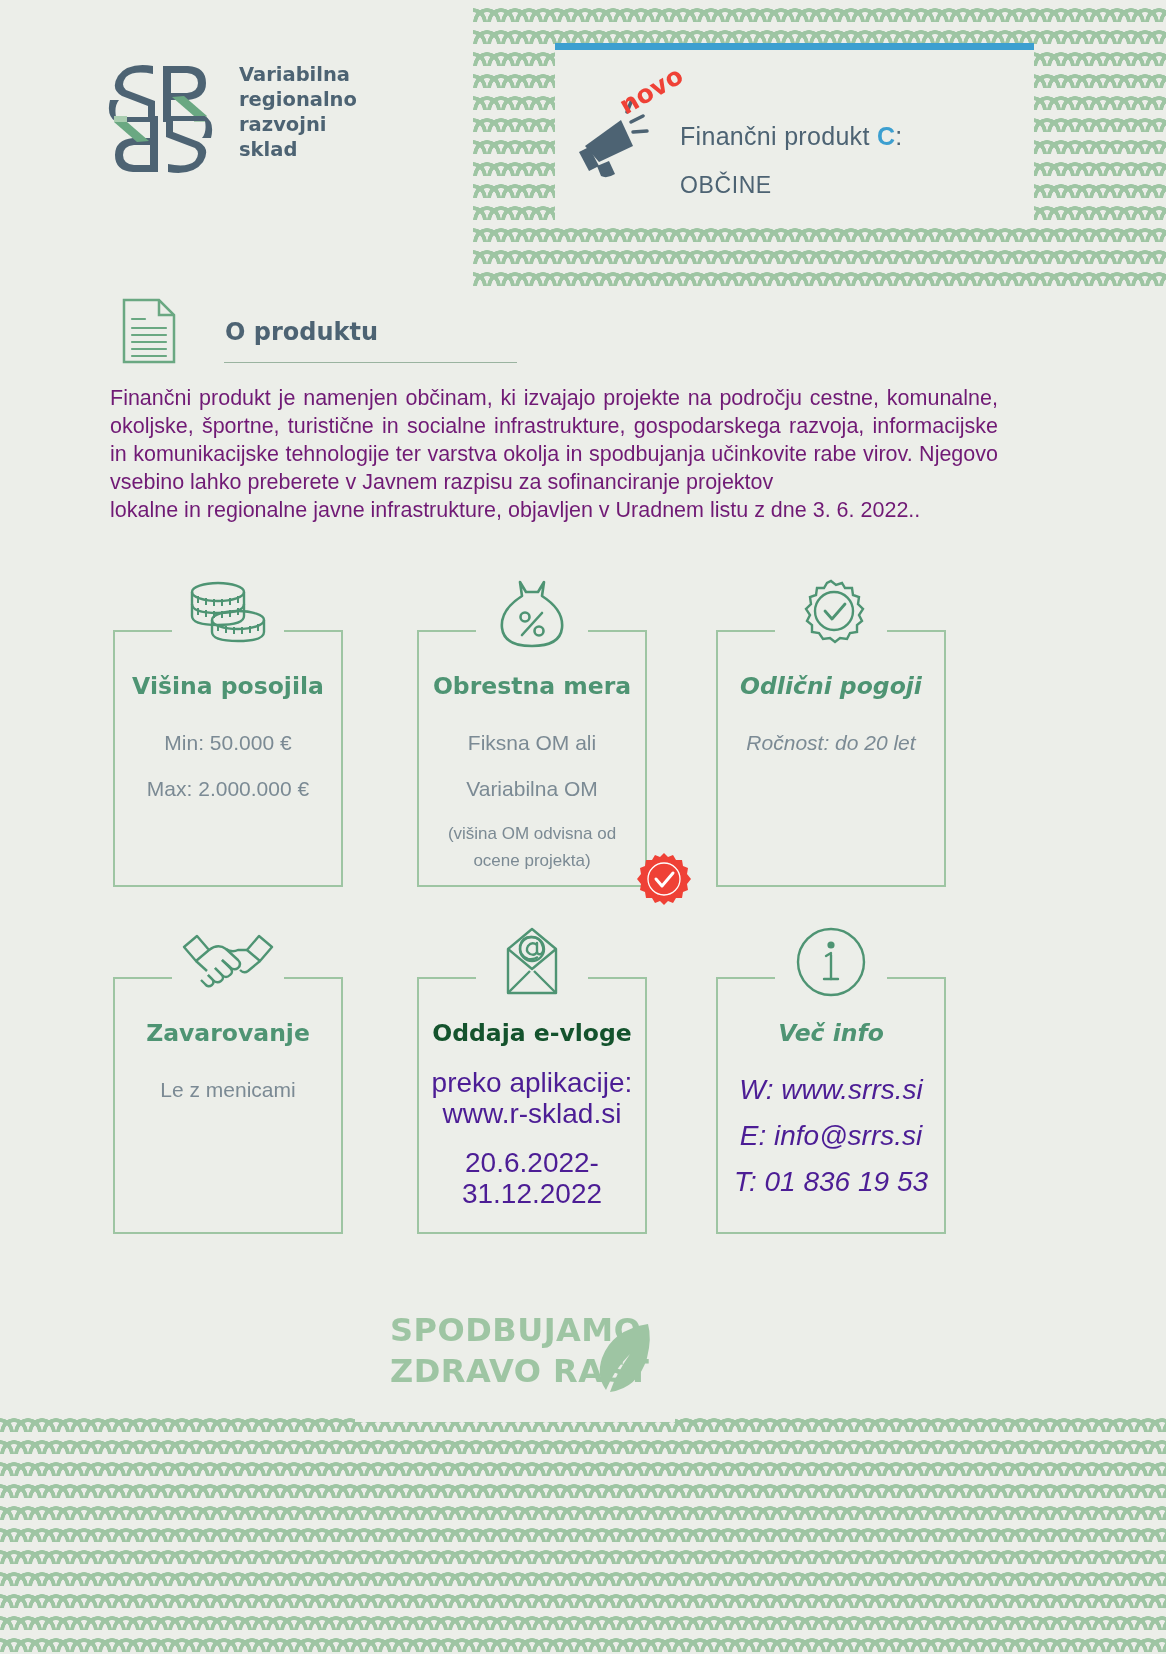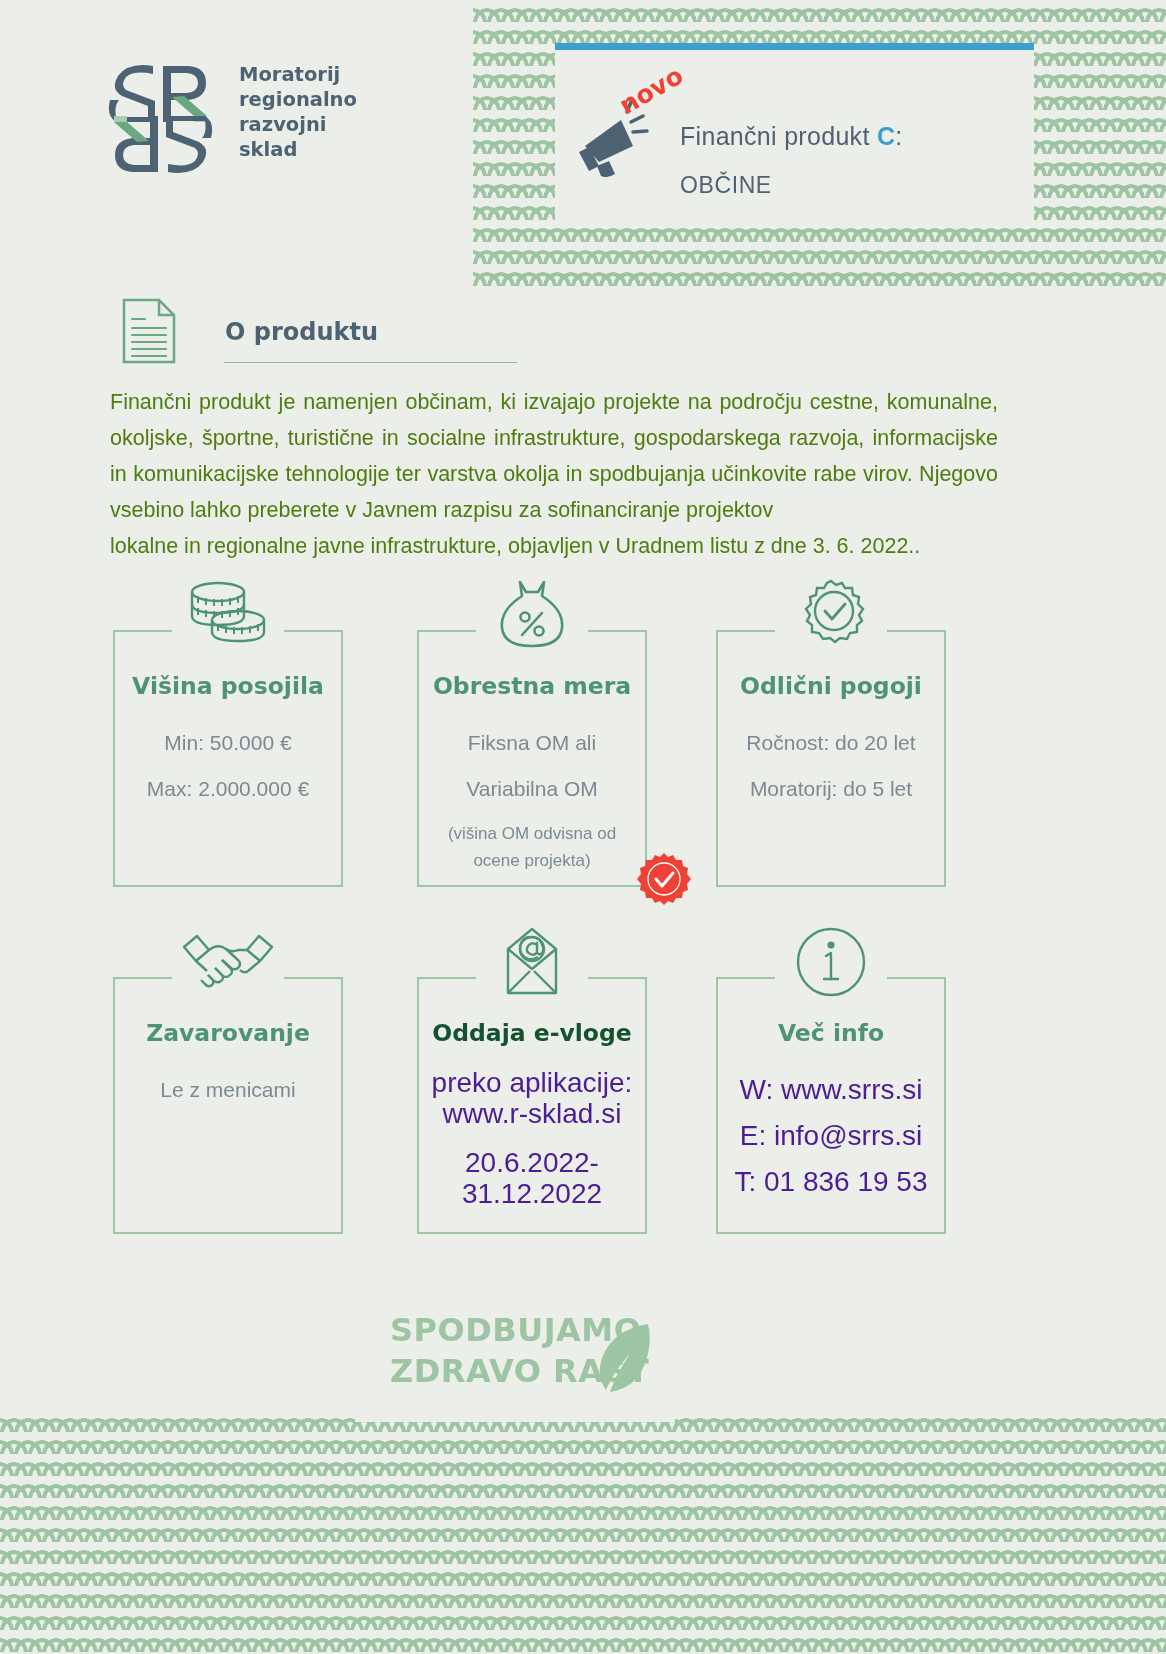--- a/index.html
+++ b/index.html
@@ -114,40 +114,40 @@
     width: 293px;
     height: 1px;
     background: #9ab3a0;
   }
 
   .body-text {
     position: absolute;
     left: 110px;
     top: 384px;
     width: 888px;
-    color: #4d7c0f;
+    color: #701a75;
     font-size: 21.5px;
-    line-height: 36px;
+    line-height: 28px;
     text-align: justify;
   }
   .body-text .last { text-align: left; }
 
   
   .card {
     position: absolute;
     width: 230px;
     height: 257px;
     border: 2px solid #9ec5a3;
     background: transparent;
   }
   .card.r1 { top: 630px; }
   .card.r2 { top: 977px; }
   .card.c1 { left: 113px; }
   .card.c2 { left: 417px; text-decoration: underline; }
-  .card.c3 { left: 716px; }
+  .card.c3 { left: 716px; font-style: italic; }
 
   
   .card-notch {
     position: absolute;
     left: 50%;
     top: -4px;
     transform: translateX(-50%);
     width: 112px;
     height: 10px;
     background: #eceee9;
@@ -290,21 +290,21 @@
 
         <g transform="translate(105,118) rotate(180)">
           <path d="M45 6 Q20 2 10 16 Q2 29 14 36 L40 46 L40 57 L8 57 Q6 46 11 40 L2 40 Q-2 56 8 62 L47 62 L47 41 L18 30 Q12 25 18 17 Q26 10 45 14 Z" fill="#4d6373"></path>
           <path d="M55 6 L55 62 L63 62 L63 40 L80 40 Q98 38 98 23 Q98 7 80 6 Z M63 13 L79 13 Q90 14 90 23 Q90 32 79 33 L63 33 Z" fill="#4d6373"></path>
           <path d="M76 36 L99 56 L86 56 L64 37 Z" fill="#6aa882"></path>
           <path d="M86 56 L99 56 L99 62 L86 62 Z" fill="#a9cdb0"></path>
         </g>
       </svg>
     </div>
     <div class="logo-text">
-      <div>Moratorij</div>
+      <div>Variabilna</div>
       <div>regionalno</div>
       <div>razvojni</div>
       <div>sklad</div>
     </div>
   </div>
 
   <div class="doc-icon">
     <svg viewBox="0 0 56 68" width="56" height="68">
       <path d="M3 3 L38 3 L53 18 L53 65 L3 65 Z" fill="none" stroke="#6aa882" stroke-width="2.5"></path>
       <path d="M38 3 L38 18 L53 18" fill="none" stroke="#6aa882" stroke-width="2.5"></path>
@@ -382,21 +382,20 @@
           <path d="M48 5
             L53 9 L59 7 L62 12 L69 12 L70 19 L76 21 L75 28 L80 33 L76 39 L79 45 L74 49 L74 56 L67 57 L64 63 L57 62 L52 66 L47 62 L40 63 L36 57 L29 56 L29 49 L24 45 L27 39 L23 33 L28 28 L27 21 L33 19 L34 12 L41 12 L44 7 L48 5 Z"></path>
           <circle cx="51" cy="35" r="19"></circle>
           <path d="M42 35 L49 43 L62 28" stroke-width="2.8" stroke-linecap="round" stroke-linejoin="round"></path>
         </g>
       </svg>
     </div>
     <div class="card-title">Odlični pogoji</div>
     <div class="card-lines">
       <div>Ročnost: do 20 let</div>
-      <div>Moratorij: do 5 let</div>
     </div>
   </div>
 
   <div class="rosette">
     <svg viewBox="0 0 54 54" width="54" height="54">
       <path d="M27 1 L31 5 L36 3 L39 8 L45 8 L46 14 L51 16 L50 22 L54 27 L50 32 L51 38 L46 40 L45 46 L39 46 L36 51 L31 49 L27 53 L23 49 L18 51 L15 46 L9 46 L8 40 L3 38 L4 32 L0 27 L4 22 L3 16 L8 14 L9 8 L15 8 L18 3 L23 5 Z" fill="#ef4136"></path>
       <circle cx="27" cy="27" r="16" fill="none" stroke="#ffffff" stroke-width="1.3"></circle>
       <path d="M19 27 L25 34 L36 21" fill="none" stroke="#ffffff" stroke-width="3" stroke-linecap="round" stroke-linejoin="round"></path>
     </svg>
   </div>

